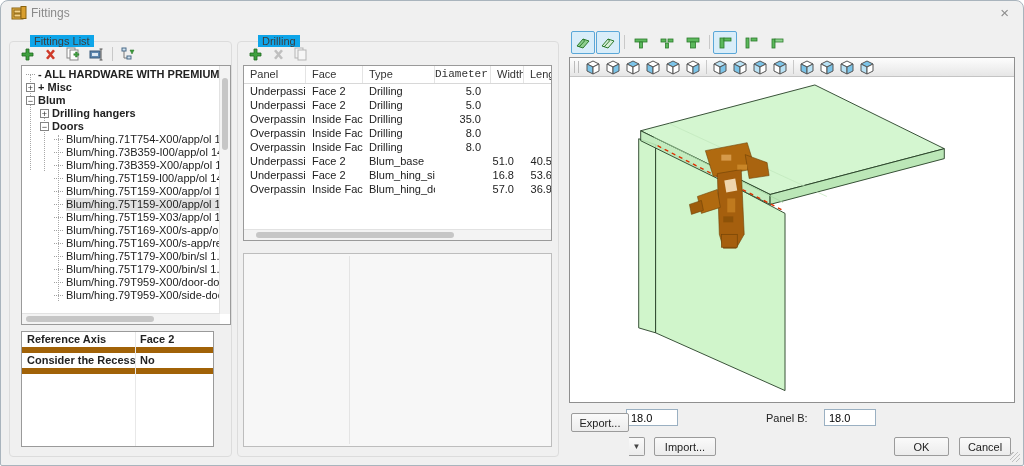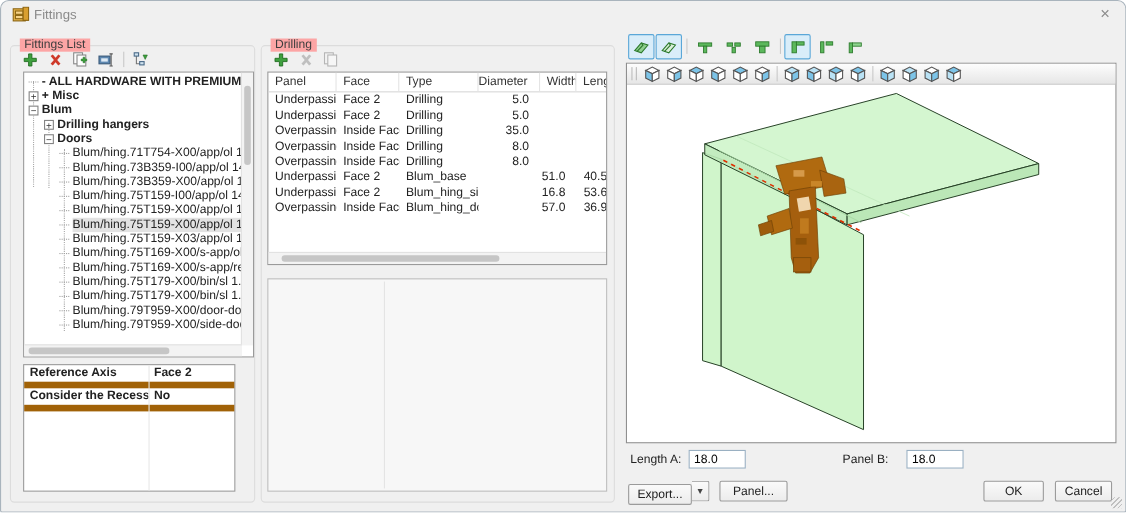--- a/index.html
+++ b/index.html
@@ -6,21 +6,21 @@
   .win{position:relative;width:1024px;height:466px;background:#f0f0f0;
        border:1px solid #a9b4bd;border-radius:8px 8px 2px 2px;overflow:hidden;
        font-family:"Liberation Sans",sans-serif;font-size:11px;color:#222;box-sizing:border-box;}
   .abs{position:absolute;}
   
   .titlebar{position:absolute;left:0;top:0;right:0;height:24px;}
   .title-text{position:absolute;left:30px;top:5px;color:#8a8a8a;font-size:12px;}
   .close-x{position:absolute;right:14px;top:3px;color:#8c8c8c;font-size:15px;cursor:default;}
   
   .grp{position:absolute;border:1px solid #dcdcdc;border-radius:4px;}
-  .glabel{position:absolute;top:-7px;left:8px;background:#fca5a5;padding:0 4px;color:#3d3d3d;}
+  .glabel{position:absolute;top:-7px;left:20px;background:#0ea5e9;padding:0 4px;color:#3d3d3d;}
   
   .tbar{position:absolute;display:flex;align-items:center;gap:6px;}
   .tico{width:17px;height:16px;display:inline-flex;align-items:center;justify-content:center;}
   .tsep{width:1px;height:14px;background:#c9c9c9;margin:0 1px;}
   
   .treebox{position:absolute;left:20px;top:64px;width:208px;height:258px;background:#fff;
            border:1px solid #9a9a9a;overflow:hidden;}
   .trows{position:absolute;left:0;top:2px;right:10px;}
   .trow{height:13px;line-height:13px;white-space:nowrap;display:flex;align-items:center;}
   .lvl0{padding-left:4px;}.lvl1{padding-left:18px;}.lvl2{padding-left:32px;}
@@ -43,21 +43,21 @@
   .pval{padding-left:5px;}
   .gray{color:#9a9a9a;}
   .pexp{width:9px;height:9px;border:1px solid #9a9a9a;background:#f2f2f2;font-size:9px;line-height:8px;
         text-align:center;display:inline-block;box-sizing:border-box;margin:0 3px 0 2px;color:#444;}
   
   .ttable{position:absolute;left:242px;top:64px;width:307px;height:174px;background:#fff;
           border:1px solid #9a9a9a;overflow:hidden;}
   .thead{display:grid;grid-template-columns:62px 57px 72px 56px 33px 38px 1fr;height:17px;line-height:17px;
          border-bottom:1px solid #d8d8d8;color:#333;}
   .thead>div{padding-left:6px;border-right:1px solid #e4e4e4;overflow:hidden;white-space:nowrap;}
-  .thead>div.num{text-align:left;padding-right:5px;padding-left:0;}
+  .thead>div.num{text-align:left;padding-right:5px;padding-left:0;font-family:Liberation Mono, monospace;}
   .trowt{display:grid;grid-template-columns:62px 57px 72px 56px 33px 38px 1fr;height:14px;line-height:14px;}
   .trowt>div{padding-left:6px;overflow:hidden;white-space:nowrap;}
   .trowt>div.num{text-align:right;padding-right:10px;padding-left:0;}
   
   .emptybox{position:absolute;left:242px;top:252px;width:307px;height:192px;background:#f7f7f7;border:1px solid #bdbdbd;}
   .emptydiv{position:absolute;left:105px;top:2px;bottom:2px;width:1px;background:#e4e4e4;}
   
   .jbtn{position:absolute;width:24px;height:23px;border:1px solid transparent;border-radius:2px;
         display:flex;align-items:center;justify-content:center;box-sizing:border-box;}
   .jbtn.on{border-color:#5aa7d8;background:#d9edf9;}
@@ -529,20 +529,20 @@
         <rect x="168" y="88" width="10" height="5" fill="#c98628" stroke="none"></rect>
       </g>
     </svg>
   </div>
 
   <span class="flabel" style="left:572px;top:411px">Length A:</span>
   <input class="finput" style="left: 625px; top: 408px; width: 52px;" value="18.0">
   <span class="flabel" style="left:765px;top:411px">Panel B:</span>
   <input class="finput" style="left: 823px; top: 408px; width: 52px;" value="18.0">
 
-  <div class="btn" style="left:570px;top:439px;width:58px">Export...</div>
+  <div class="btn" style="left:570px;top:412px;width:58px">Export...</div>
   <div class="splitarrow" style="left:628px;top:436px">▼</div>
-  <div class="btn" style="left:653px;top:436px;width:62px">Panel...</div>
+  <div class="btn" style="left:653px;top:436px;width:62px">Import...</div>
   <div class="btn" style="left:893px;top:436px;width:55px">OK</div>
   <div class="btn" style="left:958px;top:436px;width:52px">Cancel</div>
 
   <div class="rgrip"></div>
 </div>
 
 </body></html>

